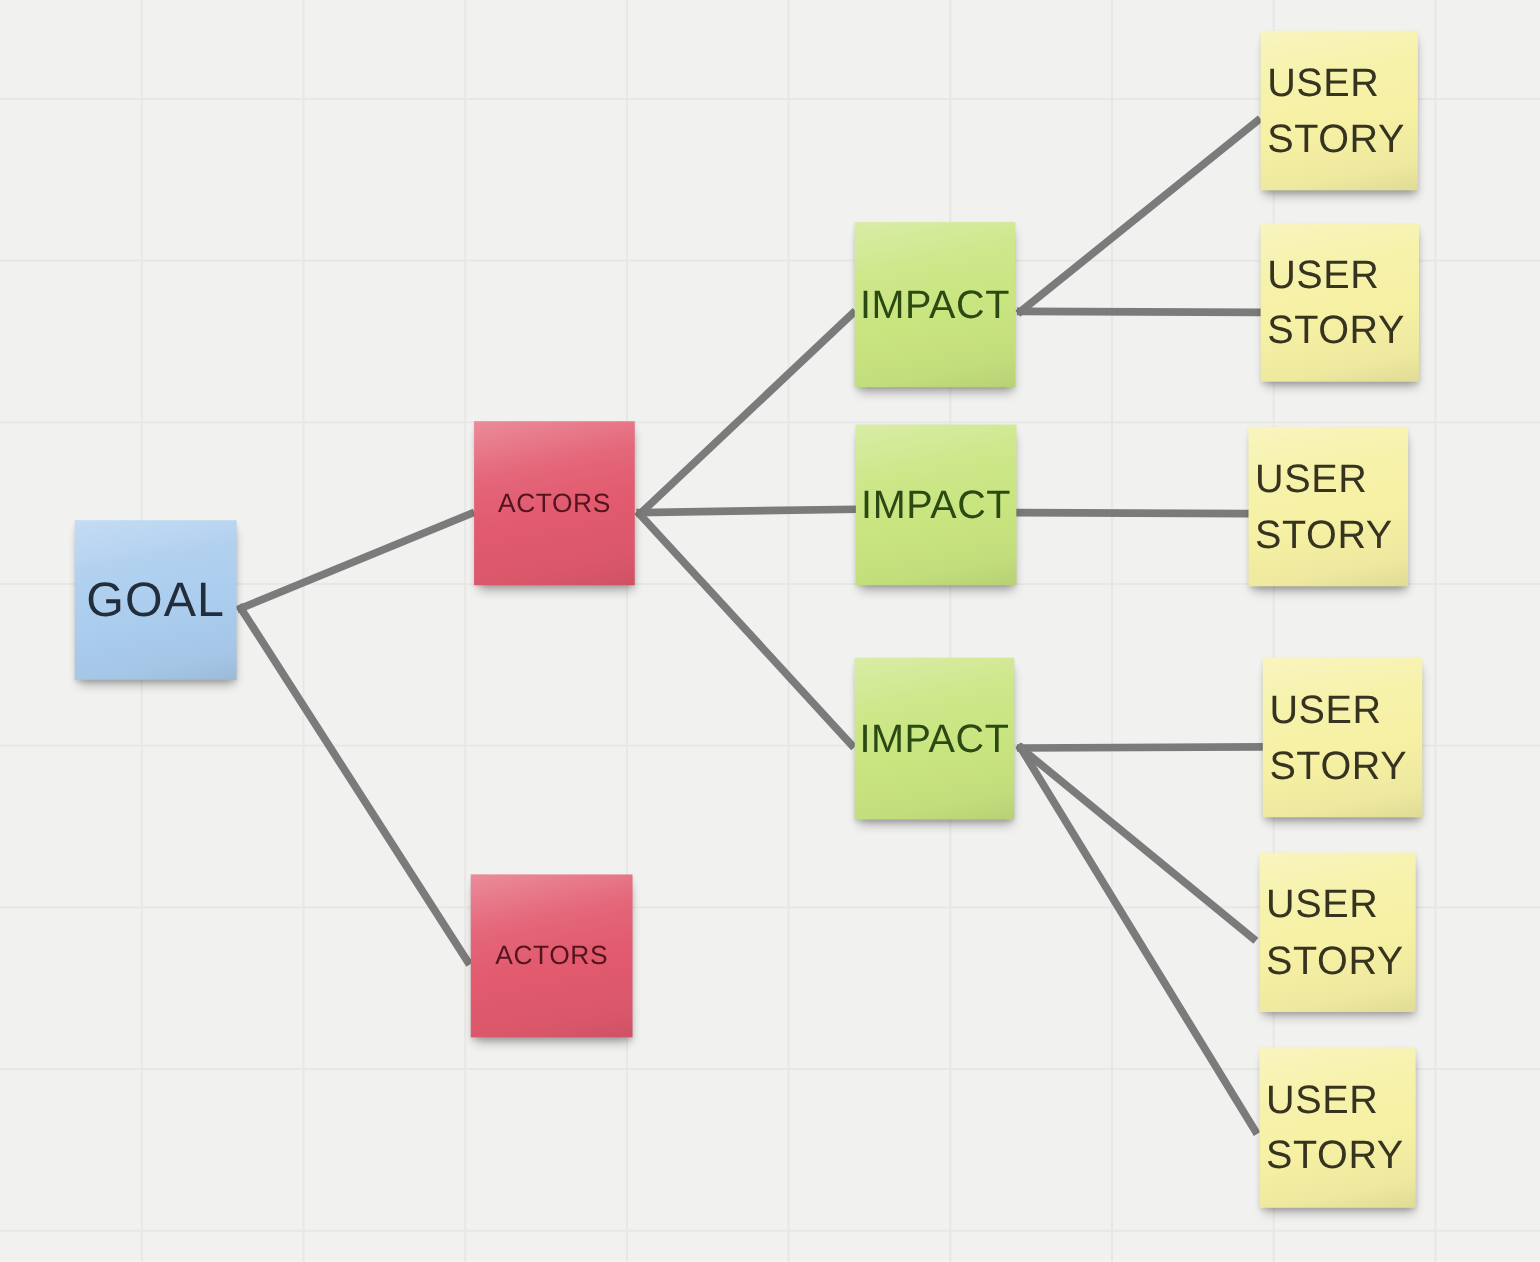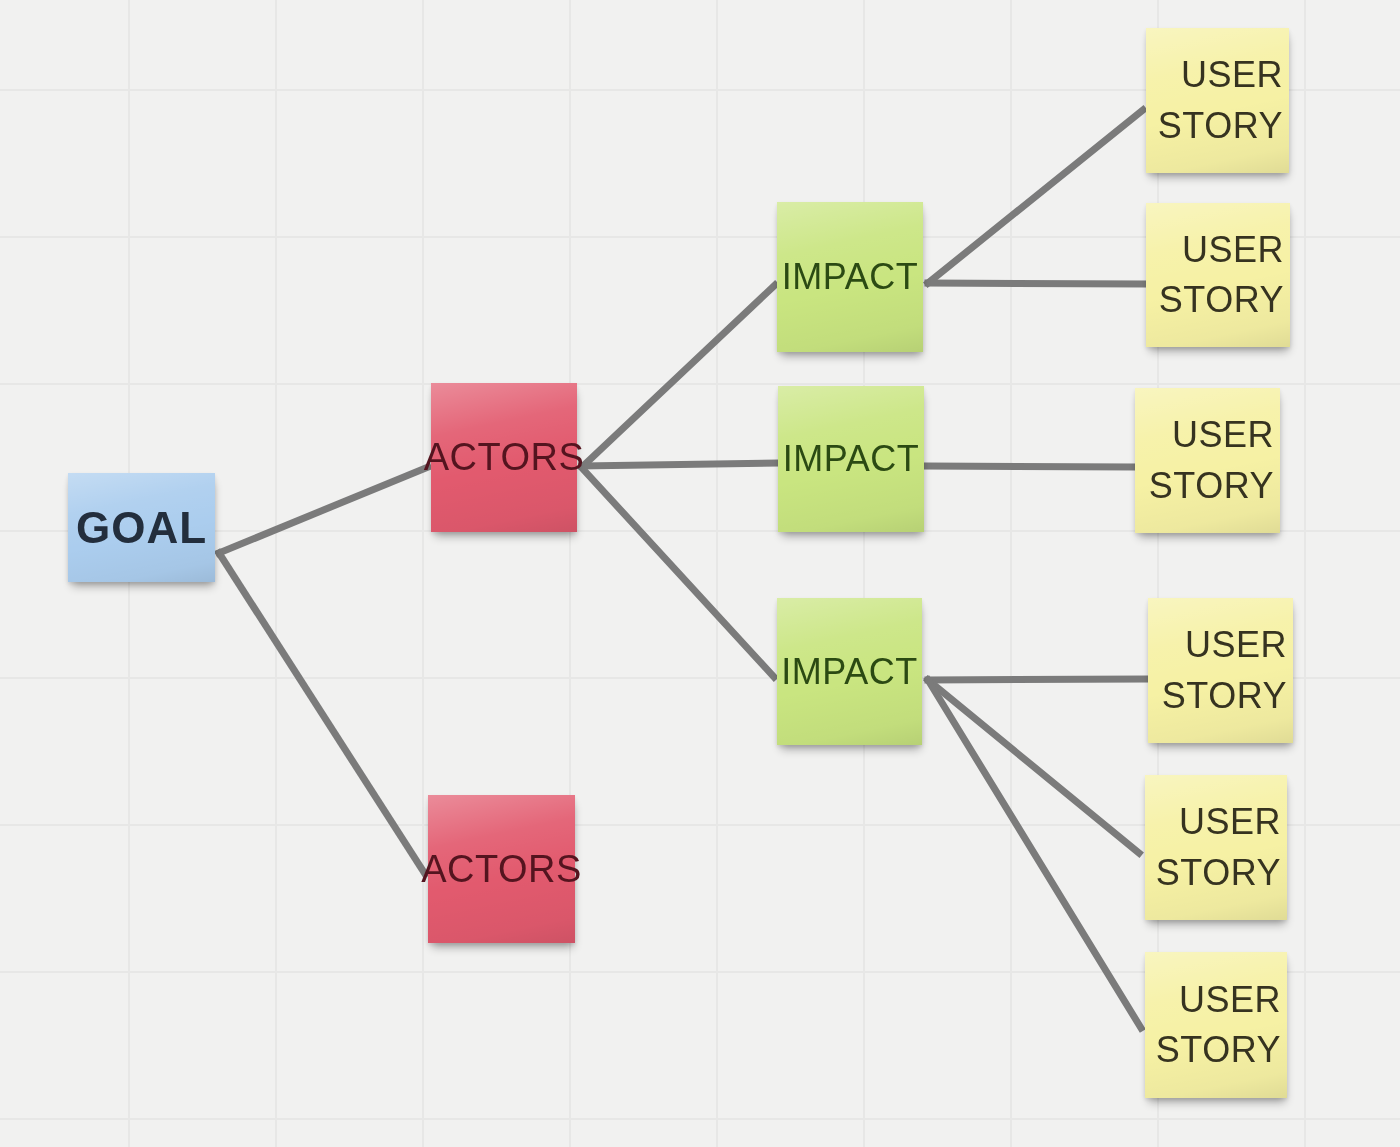--- a/index.html
+++ b/index.html
@@ -35,56 +35,56 @@
     stroke-width: 7;
     stroke-linecap: square;
     fill: none;
   }
   .note {
     position: absolute;
     z-index: 2;
     display: flex;
     align-items: center;
     justify-content: center;
-    text-align: right;
+    text-align: left;
     box-shadow: 1px 7px 9px -3px rgba(0,0,0,0.32), 0 2px 4px rgba(0,0,0,0.10);
   }
   .note::after {
     content: "";
     position: absolute;
     inset: 0;
     pointer-events: none;
     background: linear-gradient(168deg,
       rgba(255,255,255,0.30) 0%,
       rgba(255,255,255,0.08) 30%,
       rgba(255,255,255,0) 55%,
       rgba(0,0,0,0.035) 85%,
       rgba(0,0,0,0.09) 100%);
   }
   .label {
     position: relative;
     z-index: 1;
     padding: 0 6px;
   }
   
-  .n-goal     { left: 68px;   top: 473px; width: 147px; height: 109px; font-weight: bold; }
+  .n-goal     { left: 68px;   top: 473px; width: 147px; height: 145px; }
   .n-actors1  { left: 431px;  top: 383px; width: 146px; height: 149px; }
   .n-actors2  { left: 428px;  top: 795px; width: 147px; height: 148px; }
   .n-impact1  { left: 777px;  top: 202px; width: 146px; height: 150px; }
   .n-impact2  { left: 778px;  top: 386px; width: 146px; height: 146px; }
   .n-impact3  { left: 777px;  top: 598px; width: 145px; height: 147px; }
   .n-us1      { left: 1146px; top: 28px;  width: 143px; height: 145px; }
   .n-us2      { left: 1146px; top: 203px; width: 144px; height: 144px; }
   .n-us3      { left: 1135px; top: 388px; width: 145px; height: 145px; }
   .n-us4      { left: 1148px; top: 598px; width: 145px; height: 145px; }
   .n-us5      { left: 1145px; top: 775px; width: 142px; height: 145px; }
   .n-us6      { left: 1145px; top: 952px; width: 142px; height: 146px; }
   
   .t-goal  .label { font-size: 44px; letter-spacing: 1px; }
-  .t-actor .label { font-size: 38px; letter-spacing: 0.5px; }
+  .t-actor .label { font-size: 24px; letter-spacing: 0.5px; }
   .t-impact .label { font-size: 36px; letter-spacing: 0.5px; }
   .t-story .label { font-size: 36px; line-height: 1.4; letter-spacing: 0.5px; }
 </style>
 </head>
 <body>
 
 <div class="board">
 
   <svg class="wires" viewBox="0 0 1400 1147">
     <line class="wire" x1="219" y1="553" x2="428" y2="467" style="stroke: rgb(123, 123, 123);"></line>

